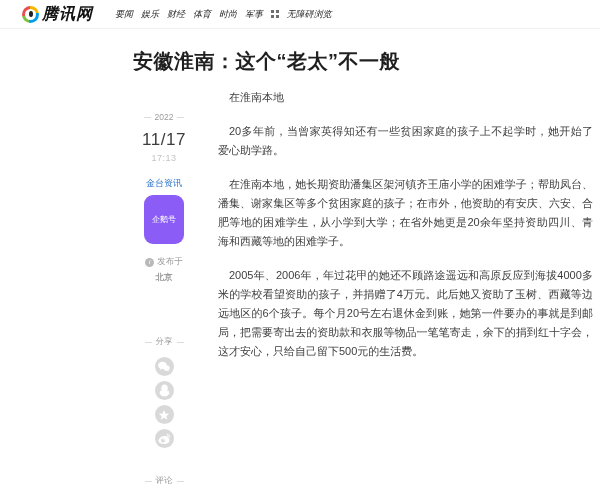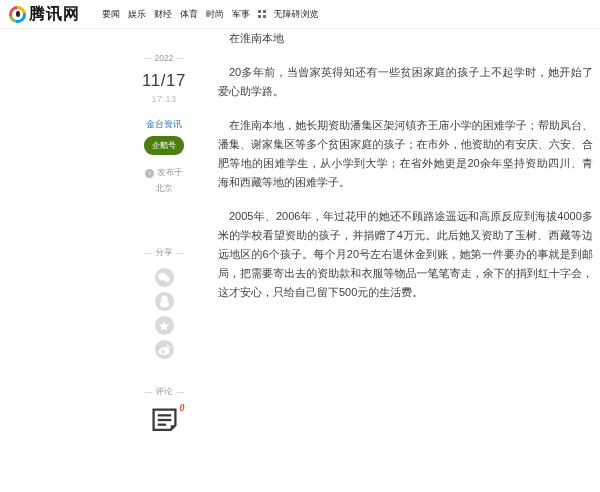--- a/index.html
+++ b/index.html
@@ -1,21 +1,21 @@
 <!DOCTYPE html>
 <html><head>
 <meta charset="utf-8">
 <style>
   * { box-sizing: border-box; margin: 0; padding: 0; }
   html, body { width: 600px; height: 492px; overflow: hidden; background: #fff;
     font-family: "Liberation Sans", "DejaVu Sans", sans-serif; }
 
   
-  .header { display: flex; align-items: center; height: 29px; padding-left: 9px;
-    border-bottom: 1px solid #f1f1f1; background: #fff; }
+  .header { display: flex; align-items: center; height: 29px; padding-left: 22px;
+    border-bottom: 1px solid #f1f1f1; background: #fff; font-style: italic; }
   .logo { display: flex; align-items: center; gap: 3px; cursor: pointer; }
   .logo-icon { position: relative; width: 17px; height: 17px; border-radius: 50%;
     background: conic-gradient(#f7b500 0deg 80deg, #00a0e9 80deg 190deg,
       #7bc043 190deg 260deg, #e94f4f 260deg 360deg); }
   .logo-inner { position: absolute; inset: 3px; background: #fff; border-radius: 50%; }
   .logo-inner::after { content: ""; position: absolute; left: 3.5px; top: 2px;
     width: 4px; height: 6.5px; background: #222; border-radius: 50%; }
   .logo-text { font-size: 16px; font-weight: 700; color: #141414; letter-spacing: 1px; }
   .nav { display: flex; align-items: center; gap: 8px; margin-left: 22px;
     font-size: 9px; color: #262626; }
@@ -31,28 +31,28 @@
 
   
   .meta { width: 85px; flex-shrink: 0; }
   .meta-box { width: 62px; display: flex; flex-direction: column; align-items: center; }
   .hr-label { display: flex; align-items: center; gap: 4px; font-size: 8.5px; color: #9b9b9b; margin-top: 24px; }
   .dash { width: 7px; height: 1px; background: #dcdcdc; }
   .meta-date { margin-top: 8px; font-size: 17px; color: #3d3d3d; font-weight: 400;
     letter-spacing: 0.5px; }
   .meta-time { margin-top: 3px; font-size: 9px; color: #c3c3c3; letter-spacing: 0.5px; }
   .source-name { margin-top: 14px; font-size: 9px; color: #2b72c8; cursor: pointer; }
-  .badge { margin-top: 5px; background: #4d7c0f; color: #fff; font-size: 8px;
-    padding: 4px 8px; border-radius: 9px; cursor: pointer; }
+  .badge { margin-top: 5px; background: #8b5cf6; color: #fff; font-size: 8px;
+    padding: 19px 8px; border-radius: 9px; cursor: pointer; }
   .publish { margin-top: 12px; display: flex; align-items: center; gap: 3px;
     font-size: 8.5px; color: #9a9a9a; }
   .info-icon { width: 9px; height: 9px; border-radius: 50%; background: #b9b9b9;
     color: #fff; font-size: 7px; line-height: 9px; text-align: center;
     font-style: italic; font-family: "Liberation Serif", serif; }
-  .publish-loc { margin-top: 4px; font-size: 8.5px; color: #9a9a9a; }
+  .publish-loc { margin-top: 4px; font-size: 8.5px; color: #9a9a9a; font-weight: bold; }
   .share-label { margin-top: 52px; }
   .share-icons { margin-top: 9px; display: flex; flex-direction: column; gap: 5px; }
   .share-icon { width: 19px; height: 19px; border-radius: 50%; background: #d9d9d9;
     display: flex; align-items: center; justify-content: center; cursor: pointer; }
   .comment-label { margin-top: 27px; align-items: center; }
   .comment-wrap { position: relative; margin-top: 9px; cursor: pointer; }
   .red-zero { position: absolute; top: -5px; right: -7px; color: #e8442e;
     font-size: 10px; font-weight: 700; font-style: italic;
     font-family: "Liberation Serif", serif; }
 
@@ -82,20 +82,21 @@
         <i></i>
         <i></i>
         <i></i>
         <i></i>
       </span>
     <span class="nav-item">无障碍浏览</span>
   </div>
 </div>
 
 <div class="main">
+  <h1 class="title">安徽淮南：这个“老太”不一般</h1>
 
   <div class="content">
     <div class="meta">
       <div class="meta-box">
         <div class="hr-label">
           <span class="dash"></span>
             <span>2022</span>
             <span class="dash"></span>
         </div>
         <div class="meta-date">11/17</div>

